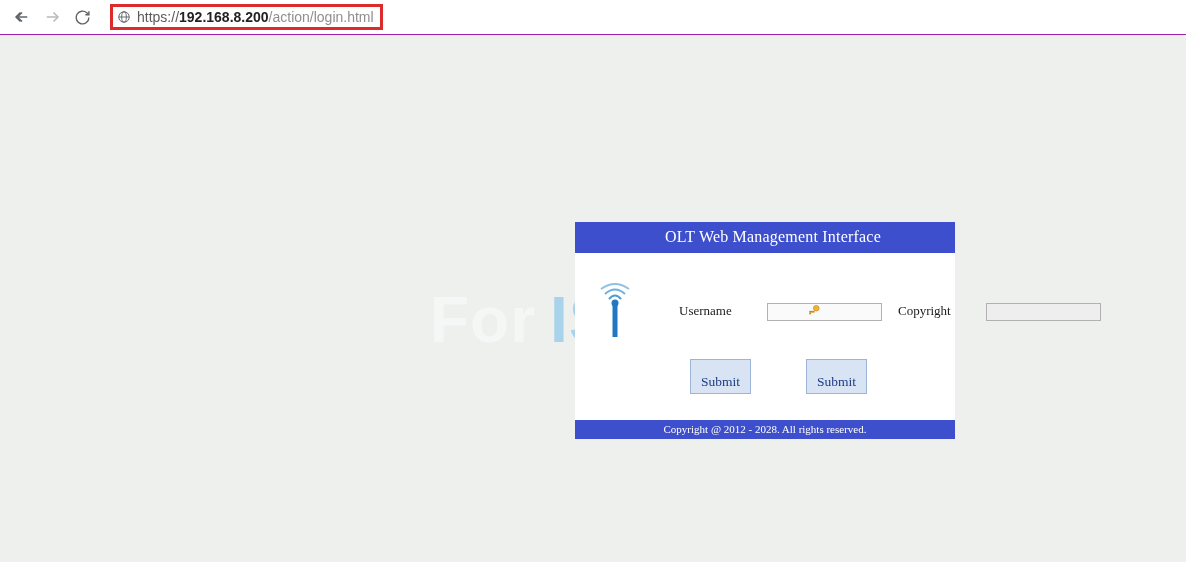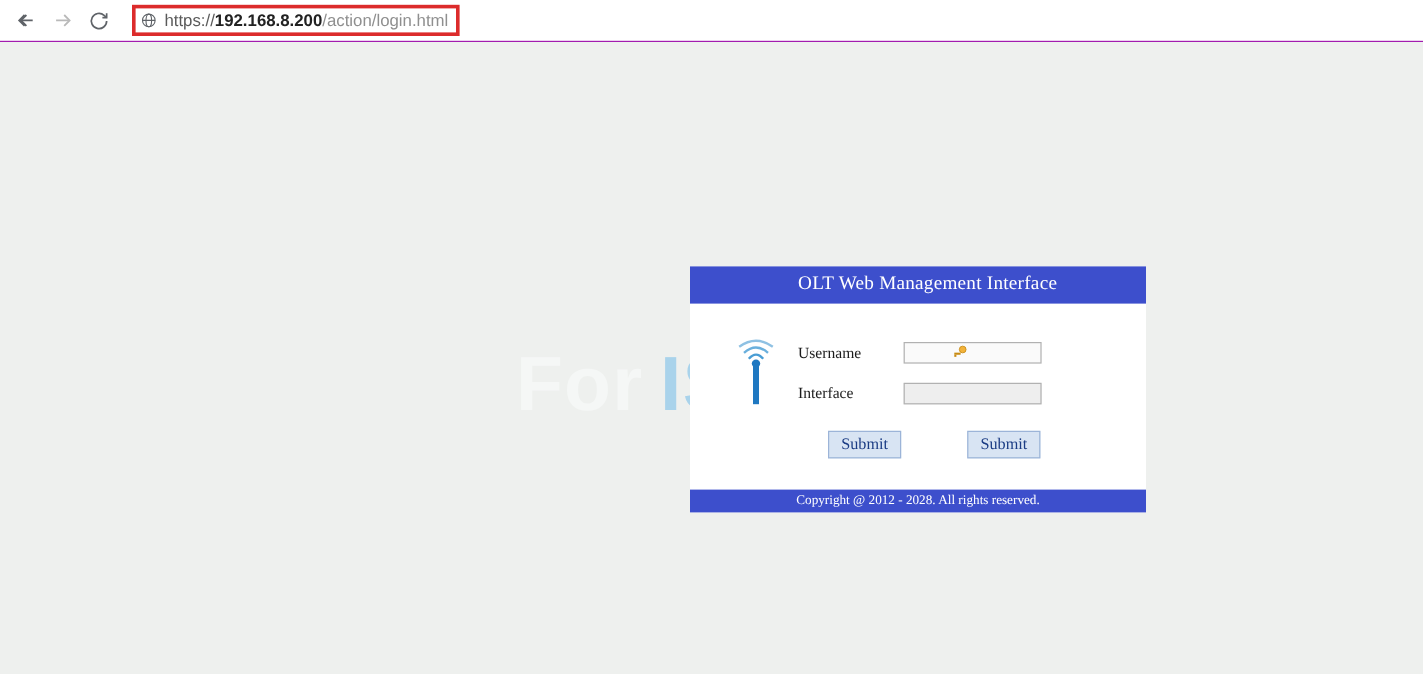--- a/index.html
+++ b/index.html
@@ -133,40 +133,41 @@
       padding-left: 95px;
       margin-top: 22px;
       margin-bottom: 6px;
     }
     .btn {
       font-family: "Times New Roman", serif;
       font-size: 13.5px;
       color: #1b3c84;
       background: #d8e4f3;
       border: 1px solid #9cb4d8;
-      padding: 2px 10px 3px 10px;
+      padding: 14px 10px 3px 10px;
       cursor: pointer;
     }
     .card-footer {
       background: #3d4fcc;
       color: #ffffff;
       text-align: center;
       font-family: "Times New Roman", serif;
       font-size: 11px;
       padding: 3px 0 4px 0;
     }
 
     .rows-stack {
       display: flex;
     }
     .fields-col {
       display: flex;
-      flex-direction: column;
+      flex-direction: row;
       gap: 16px;
       padding-top: 4px;
+      margin-left: 44px;
     }
     .fld-line { display: flex; align-items: center; }
   </style>
 </head>
 <body>
 
 <div class="browser-bar">
   <span class="nav-btn">
     <svg viewBox="0 0 24 24" width="18" height="18" fill="none" stroke="currentColor" stroke-width="2">
         <polyline points="15 18 9 12 15 6" transform="translate(-3 0)"></polyline>
@@ -226,21 +227,21 @@
             <div class="input-col">
               <input class="fld username" type="text" style="">
               <svg class="key-badge" viewBox="0 0 16 16">
                 <circle cx="10" cy="6" r="3.2" fill="#f2b23a" stroke="#c78a12" stroke-width="0.8"></circle>
                 <rect x="2" y="9" width="6" height="2" fill="#c78a12"></rect>
                 <rect x="2" y="11" width="2" height="2" fill="#c78a12"></rect>
               </svg>
             </div>
           </div>
           <div class="fld-line">
-            <div class="label-col">Interface</div>
+            <div class="label-col">Copyright</div>
             <div class="input-col">
               <input class="fld" type="password" style="">
             </div>
           </div>
         </div>
       </div>
 
       <div class="btn-row">
         <button class="btn">Submit</button>
         <button class="btn">Submit</button>

